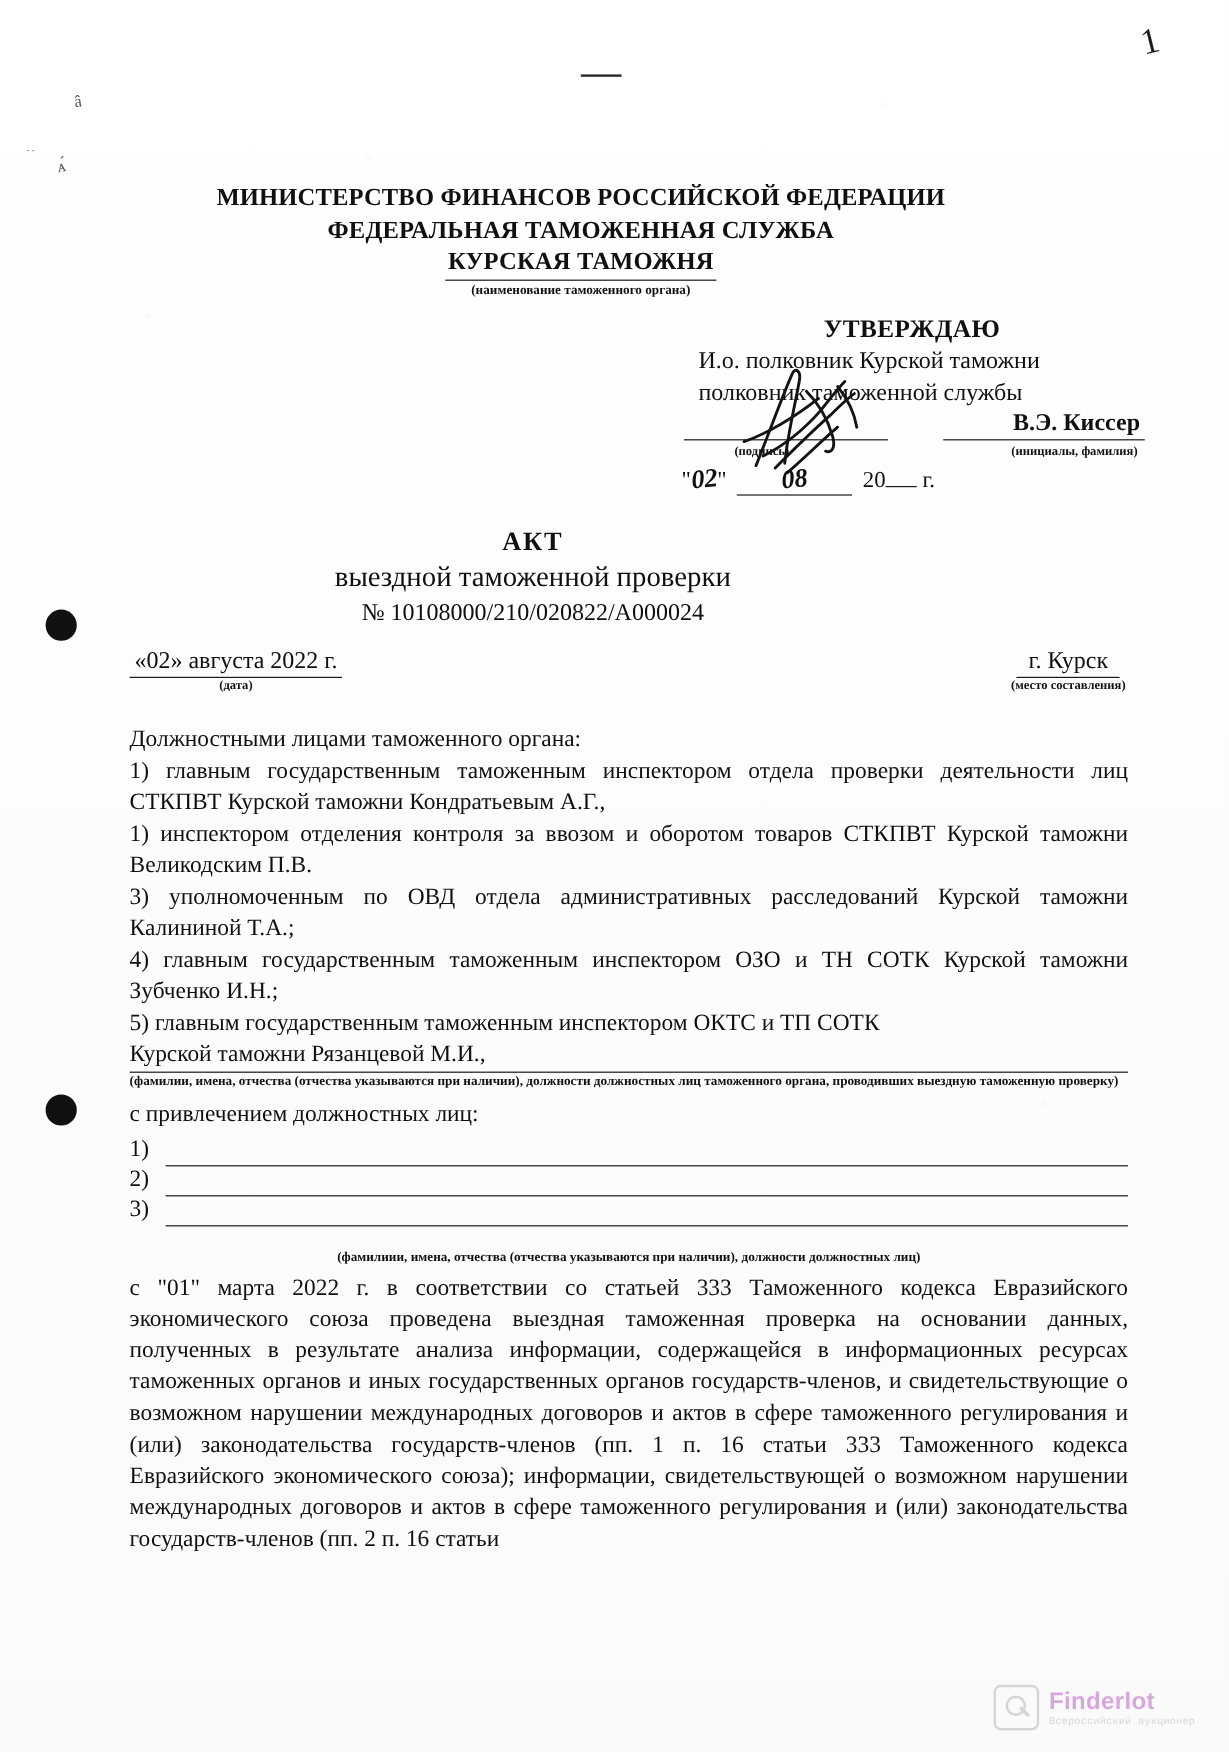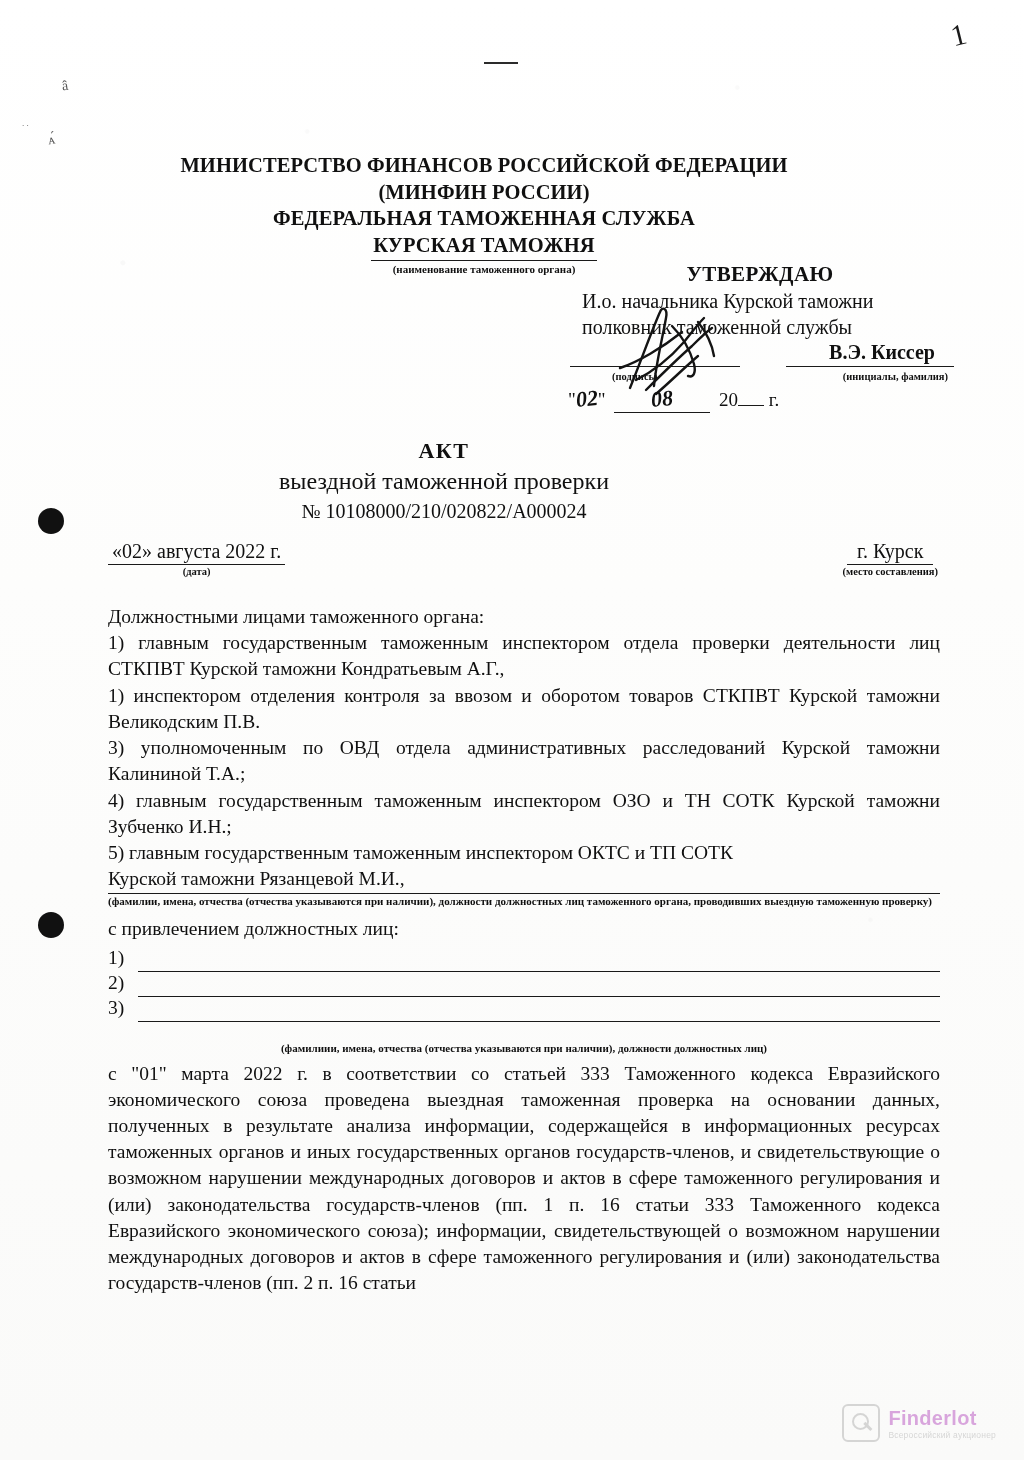--- a/index.html
+++ b/index.html
@@ -106,21 +106,21 @@
     margin-top: 2px;
   }
   .sig-line {
     position: absolute;
     border-bottom: 1.4px solid #1a1a1a;
   }
   .sig-line.left  { left: 10px;  bottom: 8px; width: 170px; }
   .sig-line.right { right: 6px;  bottom: 8px; width: 168px; }
   .fio {
     position: absolute;
-    right: 25px;
+    right: 10px;
     bottom: 11px;
     font-size: 20px;
     font-weight: 700;
   }
   .cap-sign {
     position: absolute;
     left: 52px;
     bottom: -7px;
     font-size: 10.5px;
     font-weight: 700;
@@ -337,21 +337,21 @@
     transform: rotate(45deg);
   }
   .watermark .wm-text .wm-name {
     font-family: "Liberation Sans", sans-serif;
     font-size: 20px;
     font-weight: 700;
     color: #a21caf;
     letter-spacing: 0.3px;
   }
   .watermark .wm-text .wm-sub {
-    font-family: Liberation Sans, sans-serif;
+    font-family: Liberation Mono, monospace;
     font-size: 8.5px;
     color: #9b9b9b;
     letter-spacing: 0.2px;
   }
 
   
   .scan-dash {
     position: absolute;
     left: 484px;
     top: 62px;
@@ -372,29 +372,28 @@
     <div class="mark" style="left:48px; top:132px; transform:rotate(-10deg);">ᴀ́</div>
     <div class="mark" style="left:22px; top:118px; font-size:9px;">. .</div>
 
     <div class="punch p1"></div>
     <div class="punch p2"></div>
 
     <div class="page-number">1</div>
 
     <div class="org-header">
       <div class="l">МИНИСТЕРСТВО ФИНАНСОВ РОССИЙСКОЙ ФЕДЕРАЦИИ</div>
-      <div class="l">(МИНФИН РОССИИ)</div>
       <div class="l">ФЕДЕРАЛЬНАЯ ТАМОЖЕННАЯ СЛУЖБА</div>
       <div><span class="l underlined">КУРСКАЯ ТАМОЖНЯ</span></div>
       <div class="caption">(наименование таможенного органа)</div>
     </div>
 
     <div class="approve">
       <div class="word">УТВЕРЖДАЮ</div>
-      <div class="line1">И.о. начальника Курской таможни</div>
+      <div class="line1">И.о. полковник Курской таможни</div>
       <div class="line2">полковник таможенной службы</div>
       <div class="approve-sign-row">
         <span class="sig-line left"></span>
         <span class="sig-line right"></span>
         <span class="fio">В.Э. Киссер</span>
         <span class="cap-sign">(подпись)</span>
         <span class="cap-fio">(инициалы, фамилия)</span>
       </div>
     </div>
 

